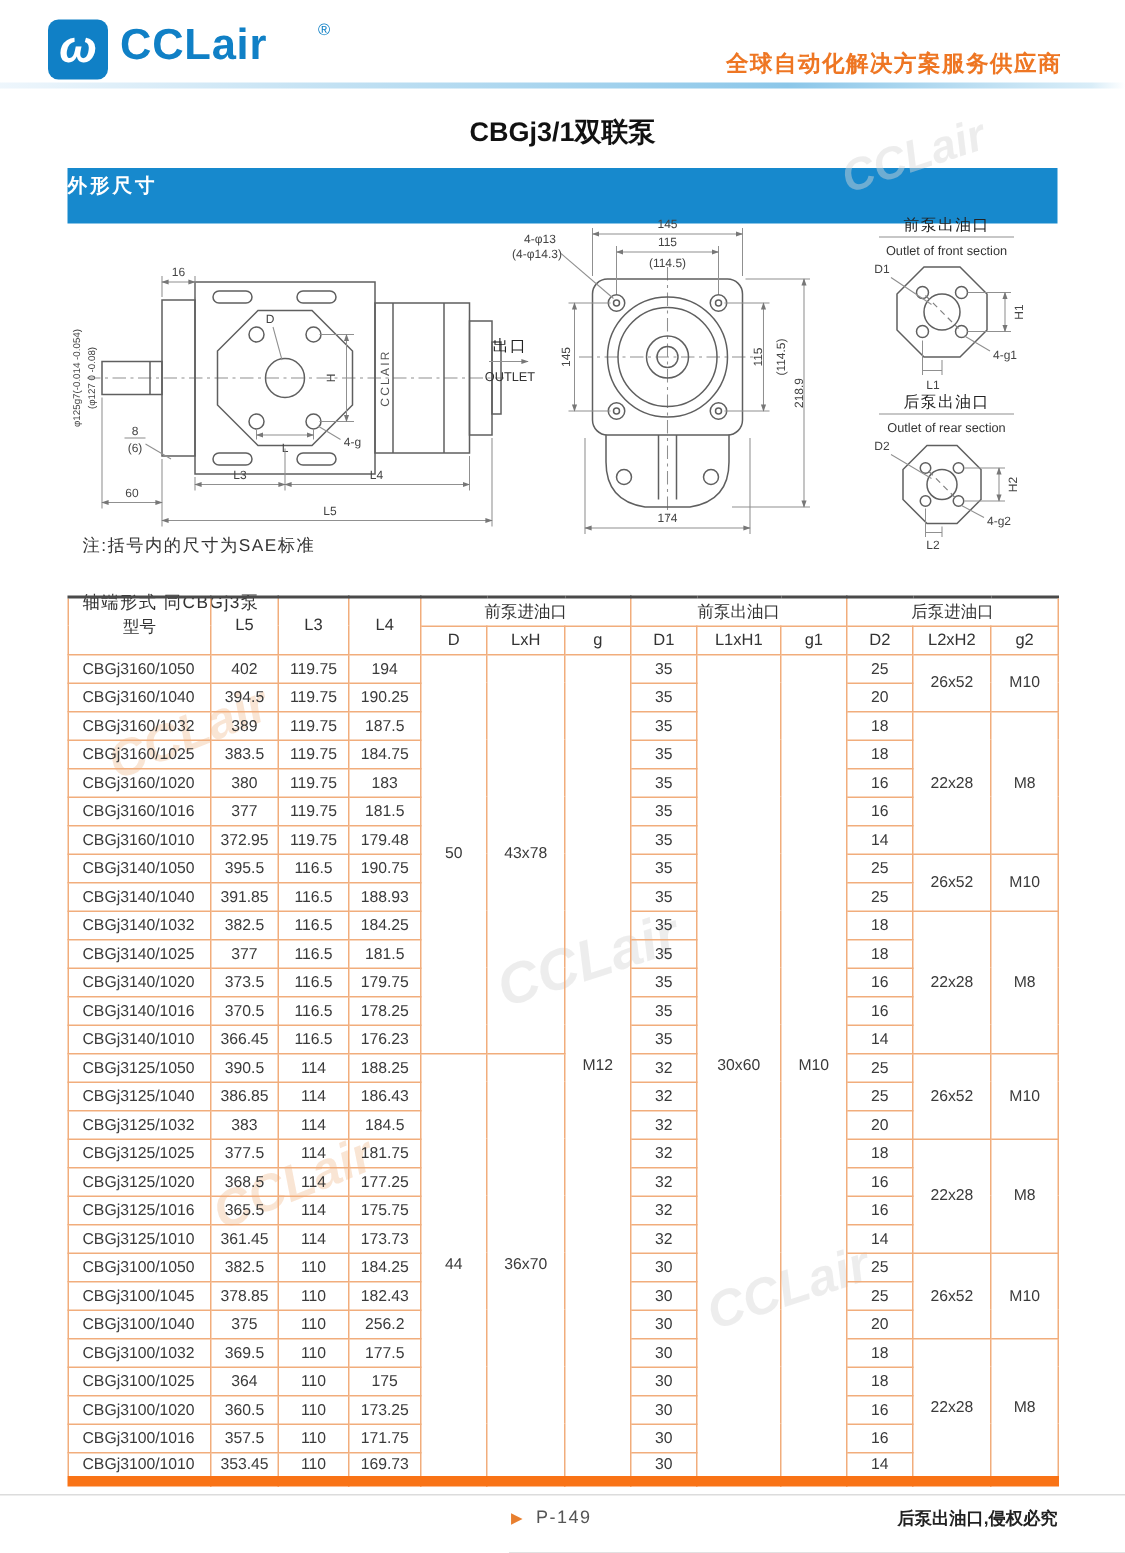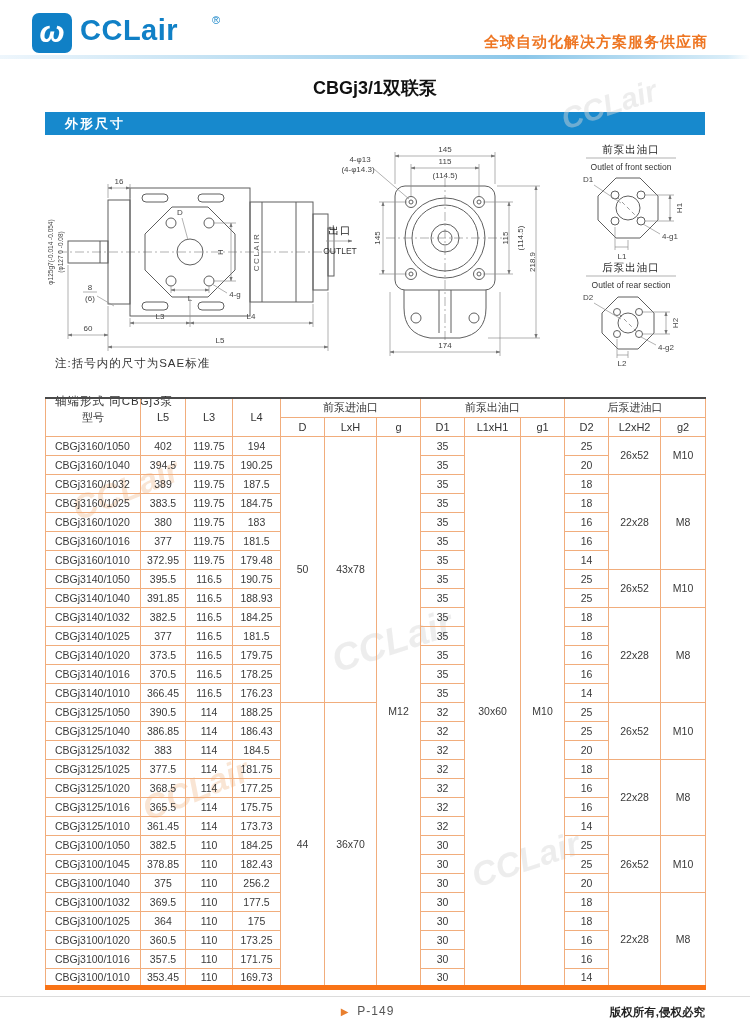--- a/index.html
+++ b/index.html
@@ -10,40 +10,40 @@
   .logo-box { position:absolute; left:32px; top:13px; width:40px; height:40px; background:#1080c6; border-radius:7px; color:#fff; text-align:center; }
   .logo-glyph { font-style:italic; font-weight:bold; font-size:30px; line-height:38px; }
   .logo-text { position:absolute; left:80px; top:14px; font-size:29px; font-weight:bold; color:#1080c6; letter-spacing:0.5px; }
   .logo-reg { position:absolute; left:212px; top:14px; font-size:11px; color:#1080c6; }
   .slogan { position:absolute; right:42px; top:33px; font-size:15px; font-weight:bold; color:#ee7623; letter-spacing:1px; }
   .hdr-divider { position:absolute; left:0; top:55px; width:750px; height:4px;
     background:linear-gradient(90deg,#eef6fc 0%,#c2e1f3 30%,#8cc7e9 70%,#d9edf8 97%,#fff 100%); }
 
   .page-title { position:absolute; left:0; top:76px; width:750px; text-align:center; font-size:18px; font-weight:bold; color:#111; }
 
-  .section-bar { position:absolute; left:45px; top:112px; width:660px; height:23px; background:#1789cd; color:#fff; font-size:13px; font-weight:bold; line-height:23px; padding-left:20px; letter-spacing:2px; }
+  .section-bar { position:absolute; left:45px; top:112px; width:660px; height:37px; background:#1789cd; color:#fff; font-size:13px; font-weight:bold; line-height:23px; letter-spacing:2px; }
 
   
   .drawings { position:absolute; left:30px; top:140px; width:690px; height:256px; }
   .drawings svg { position:absolute; left:0; top:0; }
   .note-line { position:absolute; left:25px; font-size:11.5px; color:#333; letter-spacing:1px; }
   .note-1 { top:216px; }
   .note-2 { top:238px;margin-top:16px; }
   .dtxt { fill:#444; font-size:8px; font-family:"Liberation Sans",sans-serif; text-anchor:middle; }
   .dlbl { fill:#333; font-size:9px; font-family:"Liberation Sans",sans-serif; text-anchor:middle; }
   .dcn  { fill:#222; font-size:10.5px; font-family:"Liberation Sans",sans-serif; text-anchor:middle; letter-spacing:1px; }
   .den  { fill:#333; font-size:8.5px; font-family:"Liberation Sans",sans-serif; text-anchor:middle; }
   .oln { stroke:#5f5f5f; stroke-width:1; fill:none; }
   .thin { stroke:#909090; stroke-width:0.7; fill:none; }
   .cl { stroke:#909090; stroke-width:0.7; stroke-dasharray:9 3 2 3; fill:none; }
   .dsh { stroke:#808080; stroke-width:0.8; stroke-dasharray:4 3; fill:none; }
 
   
   .dim-table { position:absolute; left:45px; top:397px; width:660px; border-collapse:collapse; table-layout:fixed;
-    border-top:2px solid #4a4a4a; border-bottom:5px solid #f97316; }
+    border-top:2px solid #4a4a4a; border-bottom:7px solid #f97316; }
   .dim-table th, .dim-table td { border:1px solid #f1ad7c; font-weight:normal; font-size:10.5px; color:#3a3a3a; text-align:center; height:19px; padding:0; overflow:hidden; white-space:nowrap; }
   .dim-table th { font-size:11px; color:#333; }
   .dim-table td.model { text-align:left; padding-left:9px;margin-top:23px; }
 
   
   .footer-line { position:absolute; left:0; top:996px; width:750px; height:1px; background:#dcdcdc; }
   .footer-page { position:absolute; left:0; top:1004px; width:735px; text-align:center; font-size:12px; color:#555; letter-spacing:1px; }
   .page-marker { color:#e87f2f; font-size:10px; margin-right:8px; }
   .footer-copy { position:absolute; right:45px; top:1005px; font-size:11.5px; font-weight:bold; color:#222; }
 
@@ -561,15 +561,15 @@
           <td>30</td>
           <td>14</td>
         </tr>
       </tbody>
   </table>
 
   <div class="footer-line"></div>
   <div class="footer-page">
     <span class="page-marker">▶</span><span>P-149</span>
   </div>
-  <div class="footer-copy">版权所有,侵权必究</div>
+  <div class="footer-copy">后泵出油口,侵权必究</div>
 
 </div>
 
 </body></html>

